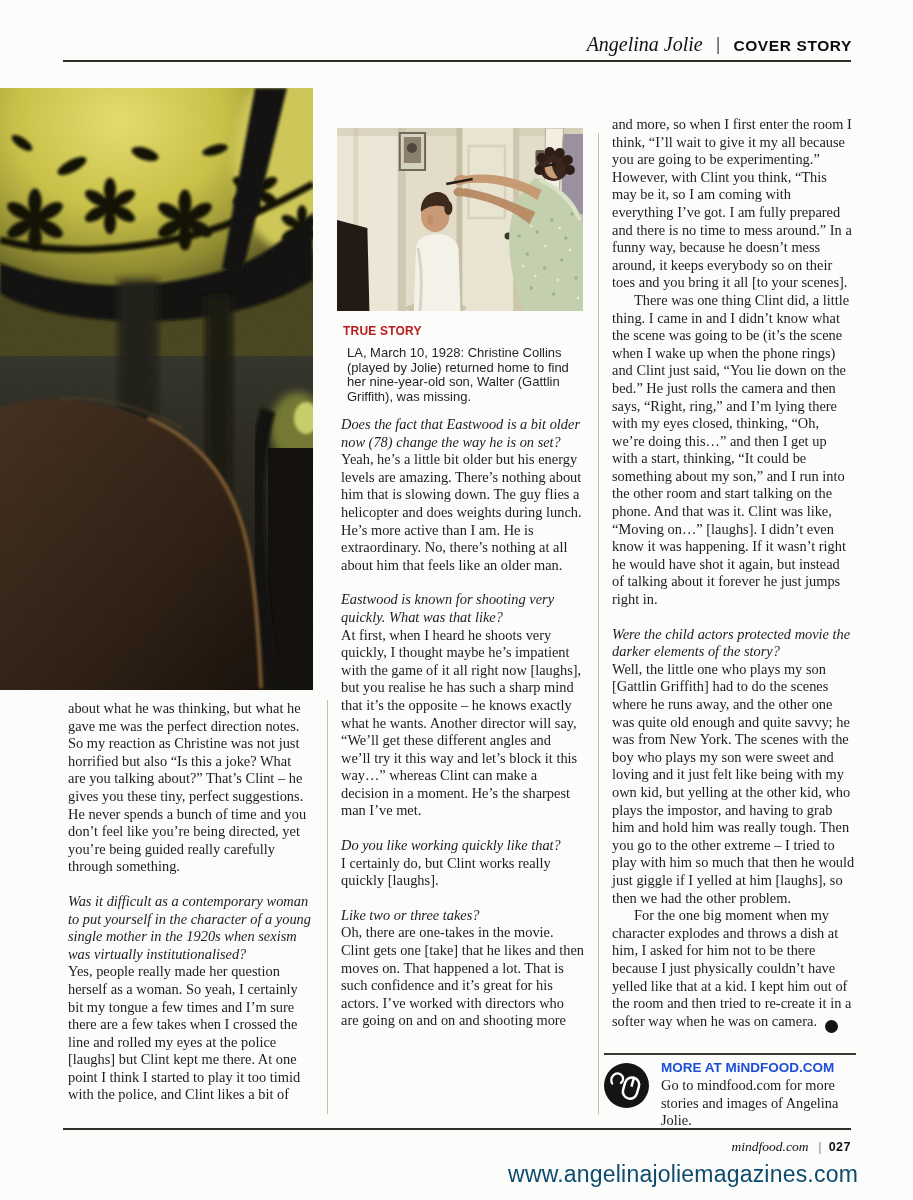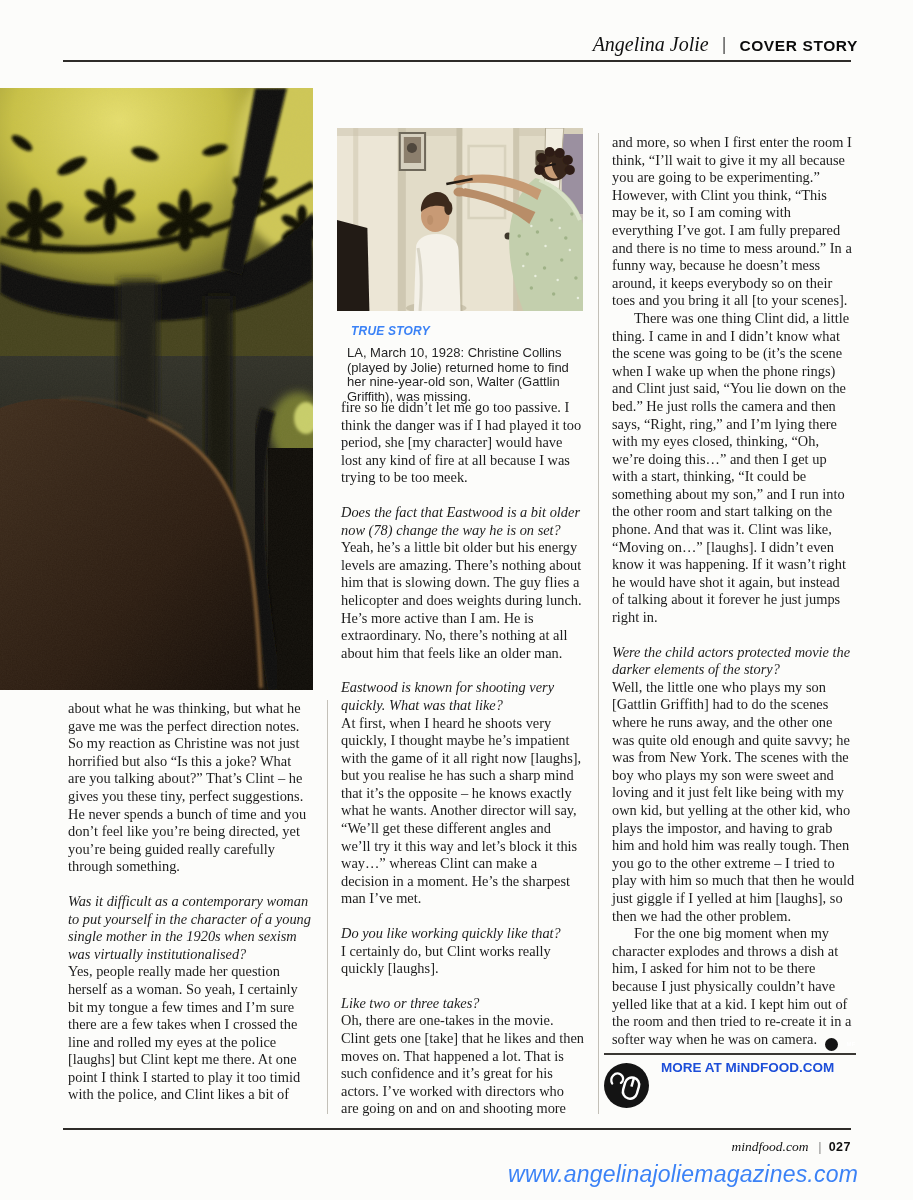--- a/index.html
+++ b/index.html
@@ -1,63 +1,63 @@
 <!DOCTYPE html>
 <html><head>
 <meta charset="utf-8">
 <style>
   html,body{margin:0;padding:0;background:#e9e9e7;}
   .page{position:relative;width:913px;height:1200px;margin:0 auto;background:#fcfcfa;overflow:hidden;
         font-family:"Liberation Serif",serif;color:#1d1d1d;}
   
-  .header{position:absolute;top:33px;right:55px;white-space:nowrap;}
+  .header{position:absolute;top:33px;right:61px;white-space:nowrap;}
   .header .author{font-style:italic;font-size:20px;color:#101010;}
   .header .sep{display:inline-block;margin:0 9px;color:#5a5a5a;font-size:18px;
                font-family:"Liberation Sans",sans-serif;font-weight:300;transform:translateY(-1px);}
   .header .section{font-family:"Liberation Sans",sans-serif;font-weight:700;font-size:15.5px;
                    letter-spacing:.6px;color:#0c0c0c;}
   .rule{position:absolute;background:#2e2c29;}
   #rule-top{left:63px;width:788px;top:60px;height:2px;}
   #rule-bottom{left:63px;width:788px;top:1128px;height:2px;}
   #rule-promo{left:604px;width:252px;top:1053px;height:2px;background:#3a3834;}
   .vdiv{position:absolute;width:1px;background:#c3c0b8;}
   #vdiv-left{left:327px;top:700px;height:414px;}
   #vdiv-right{left:598px;top:133px;height:981px;}
   
   .photo-left{position:absolute;left:0;top:88px;width:313px;height:602px;}
   .photo-mid{position:absolute;left:337px;top:128px;width:246px;height:183px;}
   .photo-left svg,.photo-mid svg,.promo-icon svg{display:block;width:100%;height:100%;}
   
   .caption{position:absolute;left:339px;top:324px;width:244px;font-family:"Liberation Sans",sans-serif;}
-  .caption-title{font-weight:700;font-size:12px;letter-spacing:.2px;color:#3b82f6;margin:0 12px 3px;font-style:italic;}
+  .caption-title{font-weight:700;font-size:12px;letter-spacing:.2px;color:#b91c1c;margin:0 4px 3px;}
   .caption-body{font-size:13px;line-height:14.6px;color:#262626;margin:8px;}
   
   .col{position:absolute;width:243px;font-size:14.4px;line-height:17.6px;}
   #col-left{left:68px;top:700px;}
   #col-mid{left:341px;top:399px;}
-  #col-right{left:612px;top:134px;}
+  #col-right{left:612px;top:116px;}
   .col p{margin:0;}
   .col p.q{font-style:italic;margin-top:17px;}
   .col p.ind{text-indent:22px;}
   .mf-badge{display:inline-block;width:13px;height:13px;border-radius:50%;background:#141414;color:#fff;
             font-family:"Liberation Sans",sans-serif;font-weight:700;font-size:6px;line-height:13px;
             text-align:center;margin-left:4px;transform:translateY(2px);letter-spacing:0;}
   
   .promo{position:absolute;left:604px;top:1060px;width:254px;}
   .promo-icon{position:absolute;left:0;top:3px;width:45px;height:45px;}
   .promo-title{margin:0 0 2px 57px;font-family:"Liberation Sans",sans-serif;font-weight:700;
                font-size:13.5px;color:#1d4ed8;}
   .promo-body{margin:0 0 0 57px;font-size:14.4px;line-height:17.6px;}
   
   .footer-meta{position:absolute;top:1139px;right:62px;font-size:13.5px;white-space:nowrap;color:#111;}
   .footer-meta .site{font-style:italic;}
   .footer-meta .fsep{margin:0 4px 0 7px;color:#333;font-size:12px;}
   .footer-meta .pageno{font-family:"Liberation Sans",sans-serif;font-weight:700;font-size:12.5px;letter-spacing:.5px;}
   .watermark{position:absolute;top:1161px;right:55px;font-family:"Liberation Sans",sans-serif;
-             font-size:23px;color:#3b82f6;letter-spacing:.2px;font-style:italic;}
+             font-size:23px;color:#0c4a6e;letter-spacing:.2px;}
 </style>
 </head>
 <body>
 
 <div class="page">
 
   <div class="header">
     <span class="author">Angelina Jolie</span>
     <span class="sep">|</span>
     <span class="section">COVER STORY</span>
@@ -222,21 +222,20 @@
 
   <div class="vdiv" id="vdiv-left"></div>
   <div class="vdiv" id="vdiv-right"></div>
 
   <div class="col" id="col-left">
       <p class="a">about what he was thinking, but what he gave me was the perfect direction notes. So my reaction as Christine was not just horrified but also “Is this a joke? What are you talking about?” That’s Clint – he gives you these tiny, perfect suggestions. He never spends a bunch of time and you don’t feel like you’re being directed, yet you’re being guided really carefully through something.</p>
       <p class="q">Was it difficult as a contemporary woman to put yourself in the character of a young single mother in the 1920s when sexism was virtually institutionalised?</p>
       <p class="a">Yes, people really made her question herself as a woman. So yeah, I certainly bit my tongue a few times and I’m sure there are a few takes when I crossed the line and rolled my eyes at the police [laughs] but Clint kept me there. At one point I think I started to play it too timid with the police, and Clint likes a bit of</p>
     </div>
   <div class="col" id="col-mid">
-      <p class="a">fire so he didn’t let me go too passive. I think the danger was if I had played it too period, she [my character] would have lost any kind of fire at all because I was trying to be too meek.</p>
       <p class="q">Does the fact that Eastwood is a bit older now (78) change the way he is on set?</p>
       <p class="a">Yeah, he’s a little bit older but his energy levels are amazing. There’s nothing about him that is slowing down. The guy flies a helicopter and does weights during lunch. He’s more active than I am. He is extraordinary. No, there’s nothing at all about him that feels like an older man.</p>
       <p class="q">Eastwood is known for shooting very quickly. What was that like?</p>
       <p class="a">At first, when I heard he shoots very quickly, I thought maybe he’s impatient with the game of it all right now [laughs], but you realise he has such a sharp mind that it’s the opposite – he knows exactly what he wants. Another director will say, “We’ll get these different angles and we’ll try it this way and let’s block it this way…” whereas Clint can make a decision in a moment. He’s the sharpest man I’ve met.</p>
       <p class="q">Do you like working quickly like that?</p>
       <p class="a">I certainly do, but Clint works really quickly [laughs].</p>
       <p class="q">Like two or three takes?</p>
       <p class="a">Oh, there are one-takes in the movie. Clint gets one [take] that he likes and then moves on. That happened a lot. That is such confidence and it’s great for his actors. I’ve worked with directors who are going on and on and shooting more</p>
     </div>
   <div class="col" id="col-right">
@@ -253,20 +252,21 @@
       <svg viewBox="0 0 44 44" aria-hidden="true">
         <circle cx="22" cy="22" r="22" fill="#141414"></circle>
         <path d="M8,20 C5,14 11,8 16,11 C20,13.5 19,18 16.5,19.5" stroke="#fff" stroke-width="2.2" fill="none" stroke-linecap="round"></path>
         <g transform="rotate(16 26 26)">
           <rect x="19" y="14" width="14" height="21" rx="7" fill="none" stroke="#fff" stroke-width="2.4"></rect>
           <line x1="26" y1="14" x2="26" y2="23" stroke="#fff" stroke-width="2.4"></line>
         </g>
       </svg>
     </div>
     <p class="promo-title">MORE AT MiNDFOOD.COM</p>
+    <p class="promo-body">Go to mindfood.com for more stories and images of Angelina Jolie.</p>
   </div>
 
   <div class="rule" id="rule-bottom"></div>
   <div class="footer-meta">
     <span class="site">mindfood.com</span>
     <span class="fsep">|</span>
     <span class="pageno">027</span>
   </div>
   <div class="watermark">www.angelinajoliemagazines.com</div>
 

